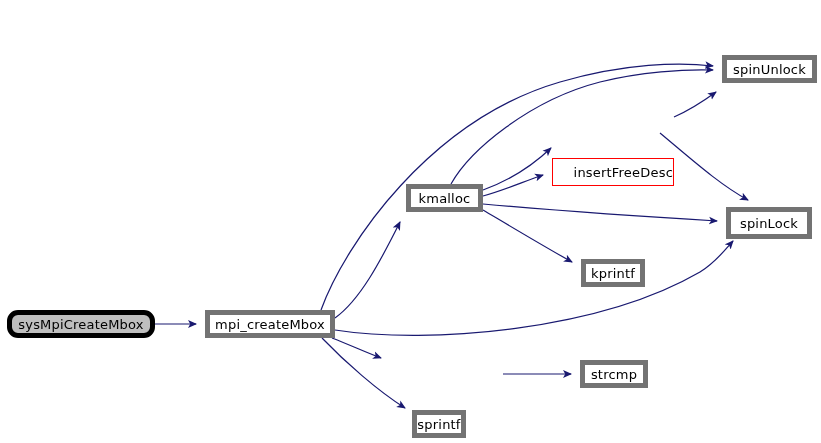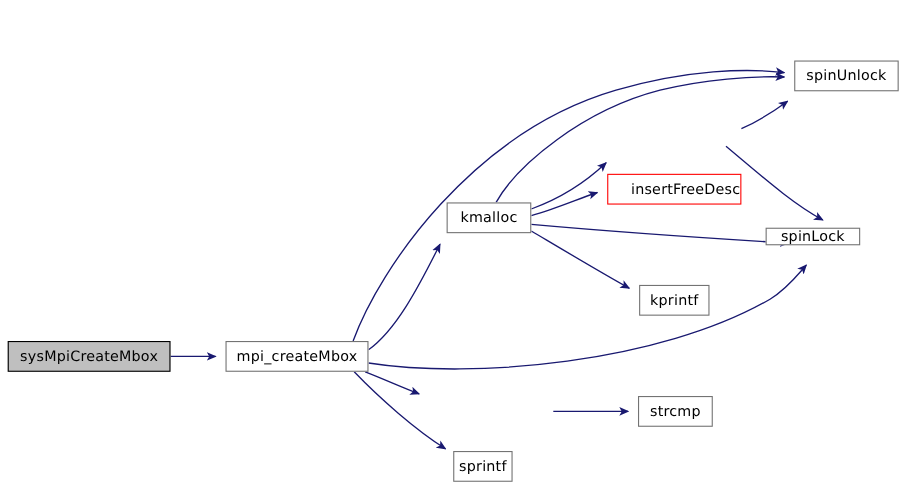--- a/index.html
+++ b/index.html
@@ -21,31 +21,32 @@
     top: 0;
     width: 821px;
     height: 443px;
   }
   .node {
     position: absolute;
     box-sizing: border-box;
     display: flex;
     align-items: center;
     justify-content: center;
-    border: 1px solid #737373;
+    border: 5px solid #737373;
     background: #ffffff;
     color: #000000;
     font-size: 13px;
     line-height: 1;
     white-space: nowrap;
     letter-spacing: 0.2px;
   }
   .node.current {
     background: #bfbfbf;
     border-color: #000000;
+    border-radius: 11px;
   }
   .node.highlight {
     border: 1px solid #ff0000;
     background: #ffffff;
   }
   .node-label {
     display: block;
     pointer-events: none;
   }
 </style>
@@ -106,21 +107,21 @@
 
 
   <div class="node highlight" style="left:552px; top:158px; width:122px; height:28px;justify-content:flex-end;">
     <span class="node-label">insertFreeDesc</span>
   </div>
 
   <div class="node" style="left:722px; top:55px; width:95px; height:28px;">
     <span class="node-label">spinUnlock</span>
   </div>
 
-  <div class="node" style="left:696px; top:207px; width:86px; height:16px;">
+  <div class="node" style="left:726px; top:207px; width:86px; height:32px;">
     <span class="node-label">spinLock</span>
   </div>
 
   <div class="node" style="left:581px; top:259px; width:64px; height:28px;">
     <span class="node-label">kprintf</span>
   </div>
 
 
   <div class="node" style="left:580px; top:360px; width:68px; height:28px;">
     <span class="node-label">strcmp</span>

